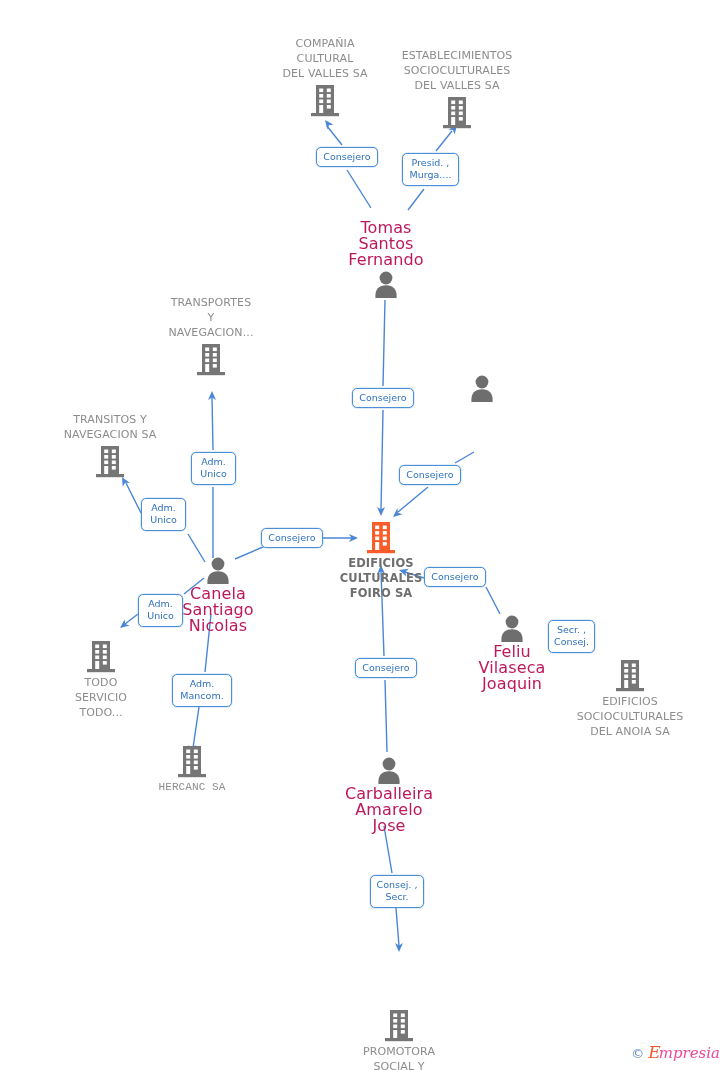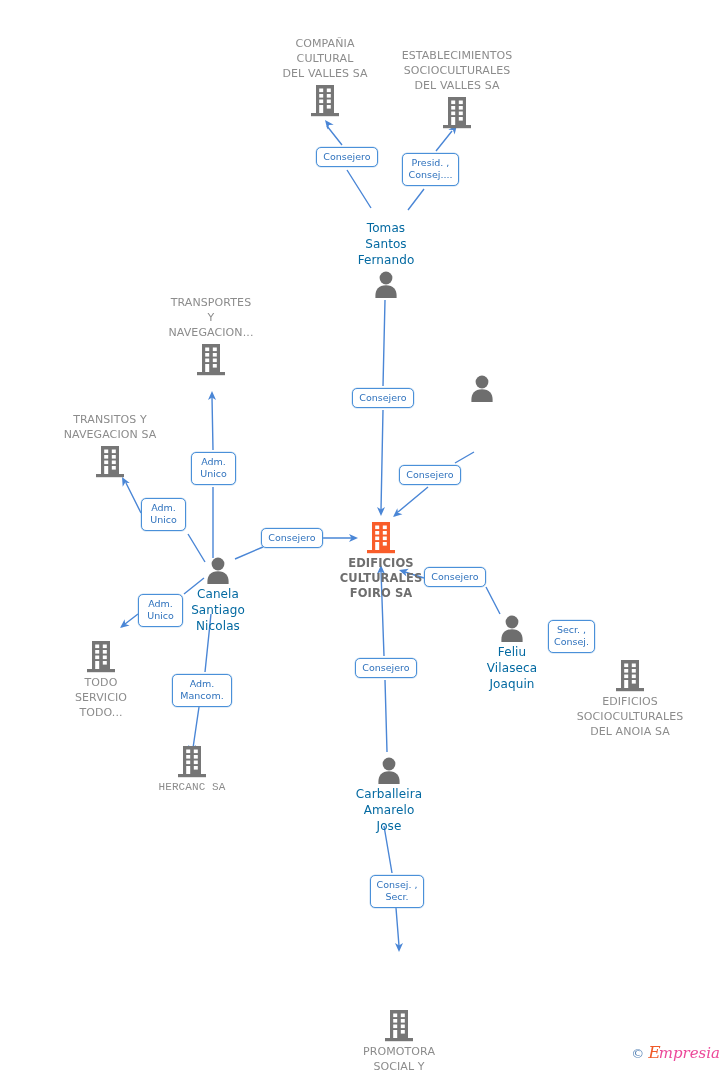--- a/index.html
+++ b/index.html
@@ -42,22 +42,22 @@
     font-size: 11px;
     line-height: 15px;
     color: #8c8c8c;
     letter-spacing: 0.1px;
     white-space: pre-line;
   }
   .node.company .caption {
     color: #8c8c8c;
   }
   .node.person .caption {
-    color: #0369a1;
-    font-size: 12px;
+    color: #be185d;
+    font-size: 16px;
     line-height: 16px;
   }
   .node.center .caption {
     color: #6e6e6e;
     font-weight: bold;
     font-size: 11.5px;
     line-height: 15px;
   }
   .cap-above .caption {
     margin-bottom: 2px;
@@ -377,21 +377,21 @@
             </g>
           </svg></span>
         <span class="caption">PROMOTORA
 SOCIAL Y
 CULTURAL...</span>
       </div>
     </div>
   <div id="roles-layer">
       <div class="role" style="left: 316px; top: 147px; width: 62px; min-height: 20px;">Consejero</div>
       <div class="role" style="left: 402px; top: 153px; width: 57px; min-height: 33px;">Presid. ,
-Consej....</div>
+Murga....</div>
       <div class="role" style="left: 352px; top: 388px; width: 62px; min-height: 20px;">Consejero</div>
       <div class="role" style="left: 399px; top: 465px; width: 62px; min-height: 20px;">Consejero</div>
       <div class="role" style="left: 191px; top: 452px; width: 45px; min-height: 33px;">Adm.
 Unico</div>
       <div class="role" style="left: 141px; top: 498px; width: 45px; min-height: 33px;">Adm.
 Unico</div>
       <div class="role" style="left: 261px; top: 528px; width: 62px; min-height: 20px;">Consejero</div>
       <div class="role" style="left: 138px; top: 594px; width: 45px; min-height: 33px;">Adm.
 Unico</div>
       <div class="role" style="left: 172px; top: 674px; width: 60px; min-height: 33px;">Adm.

